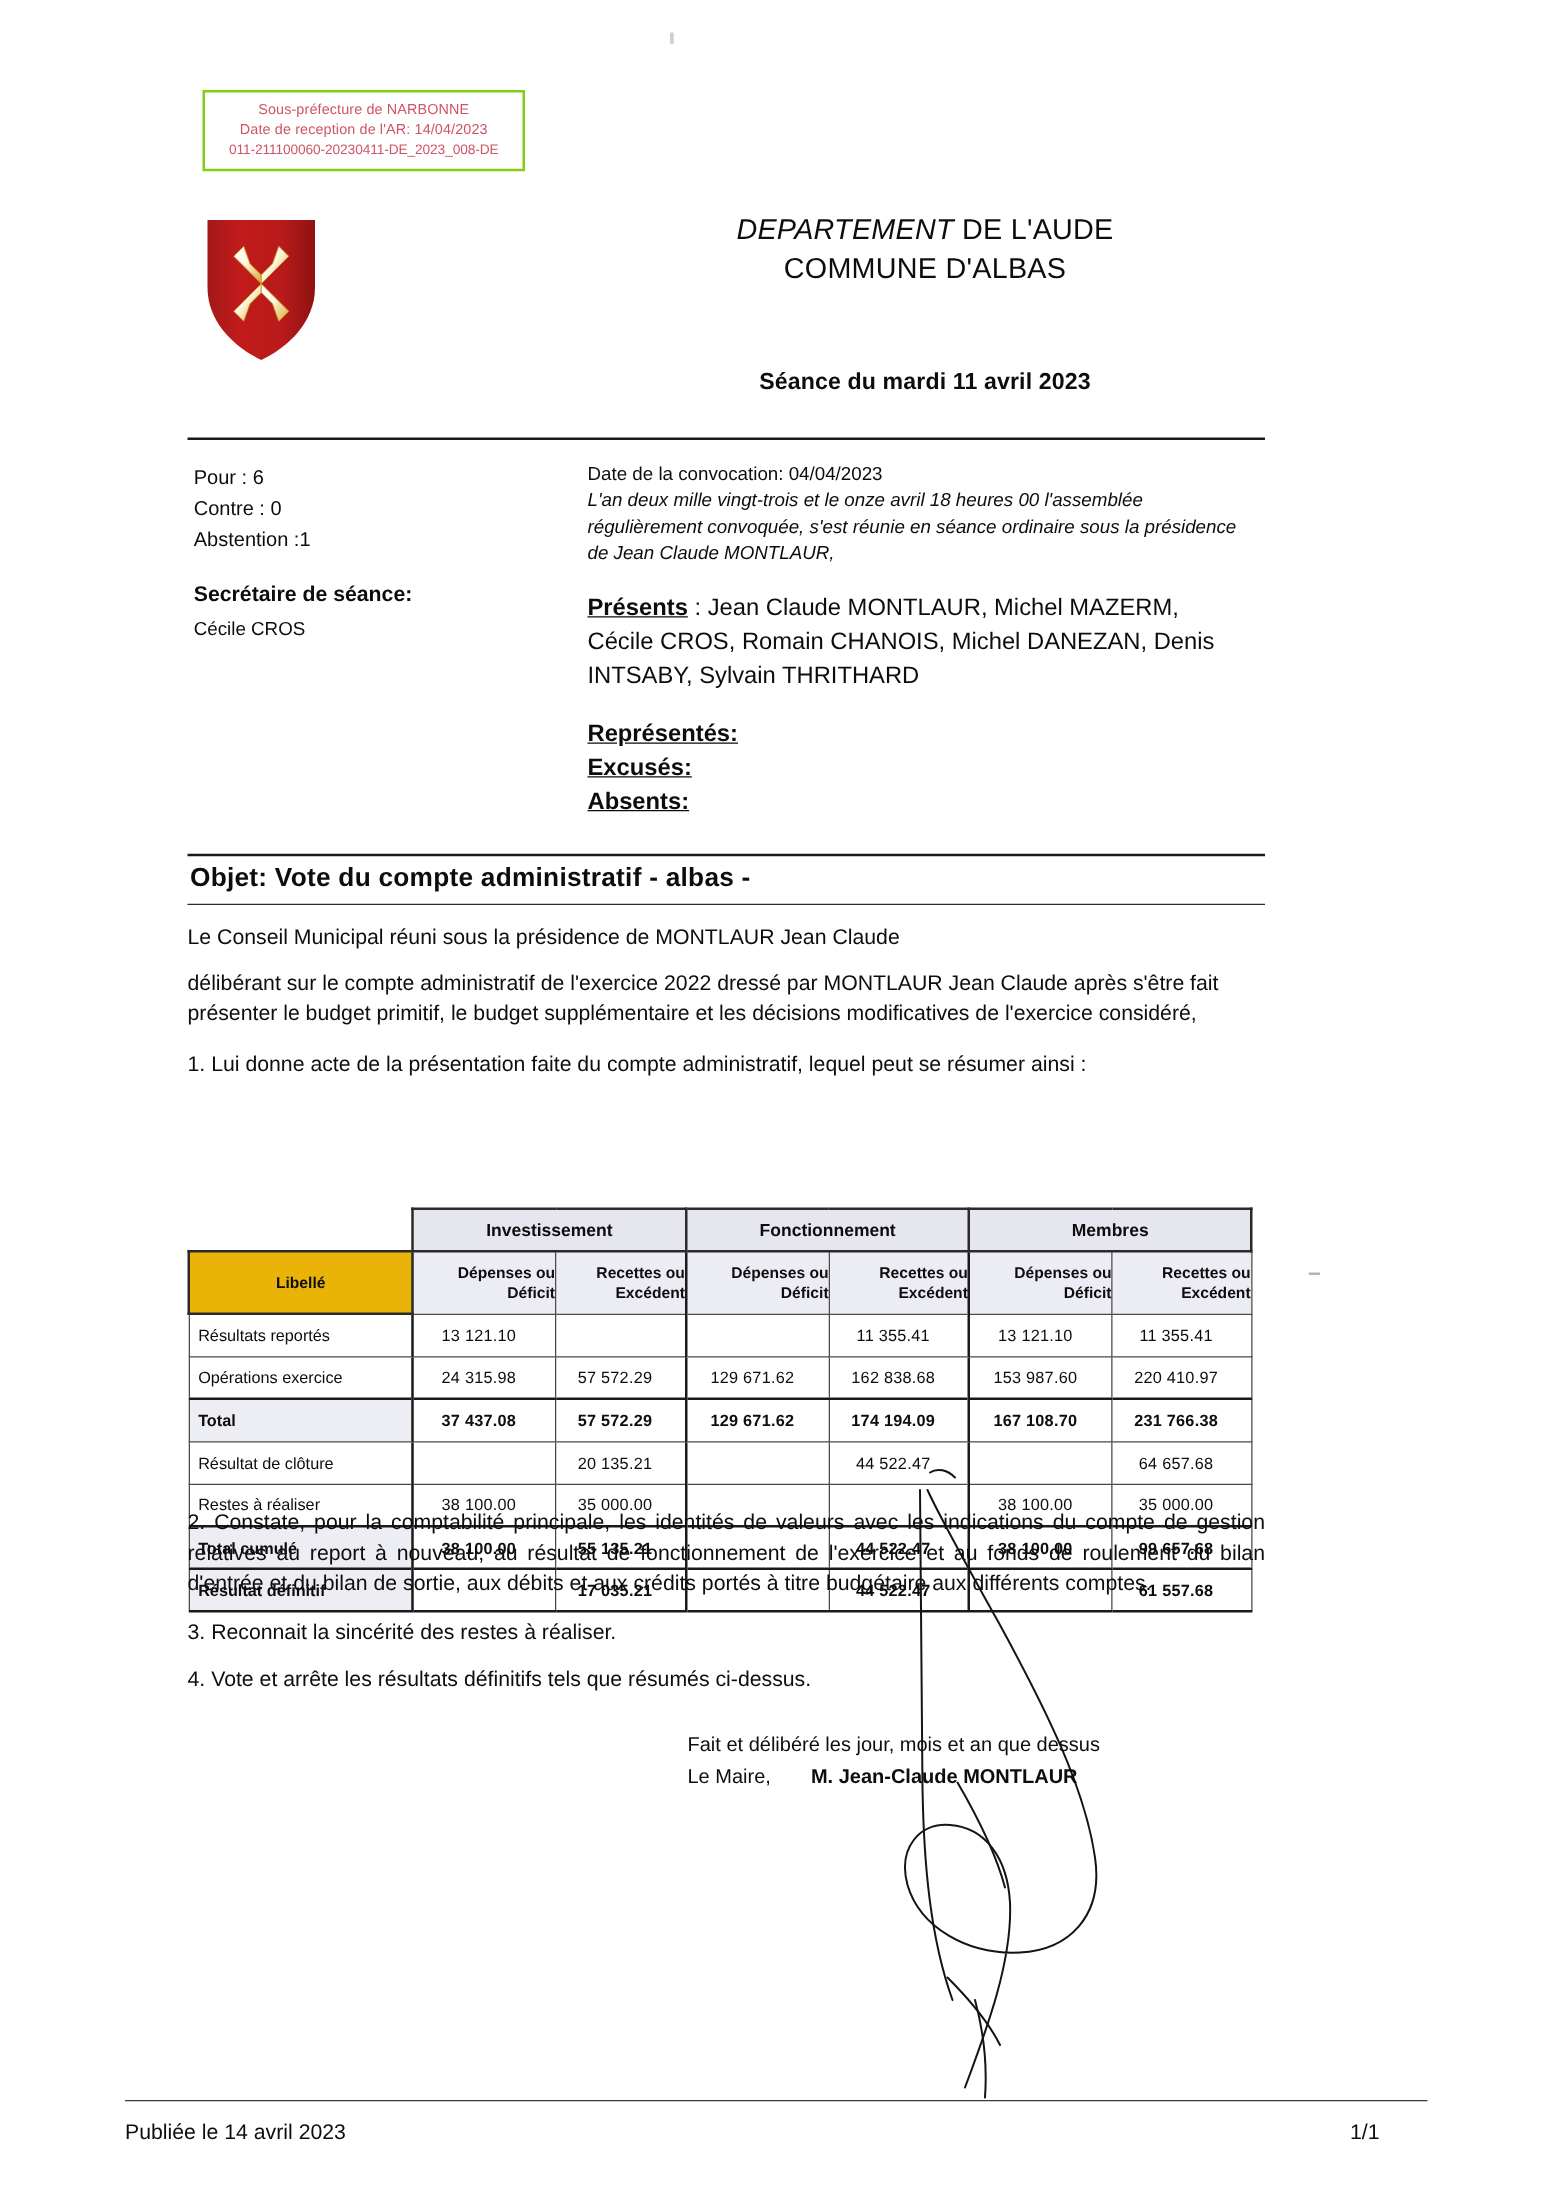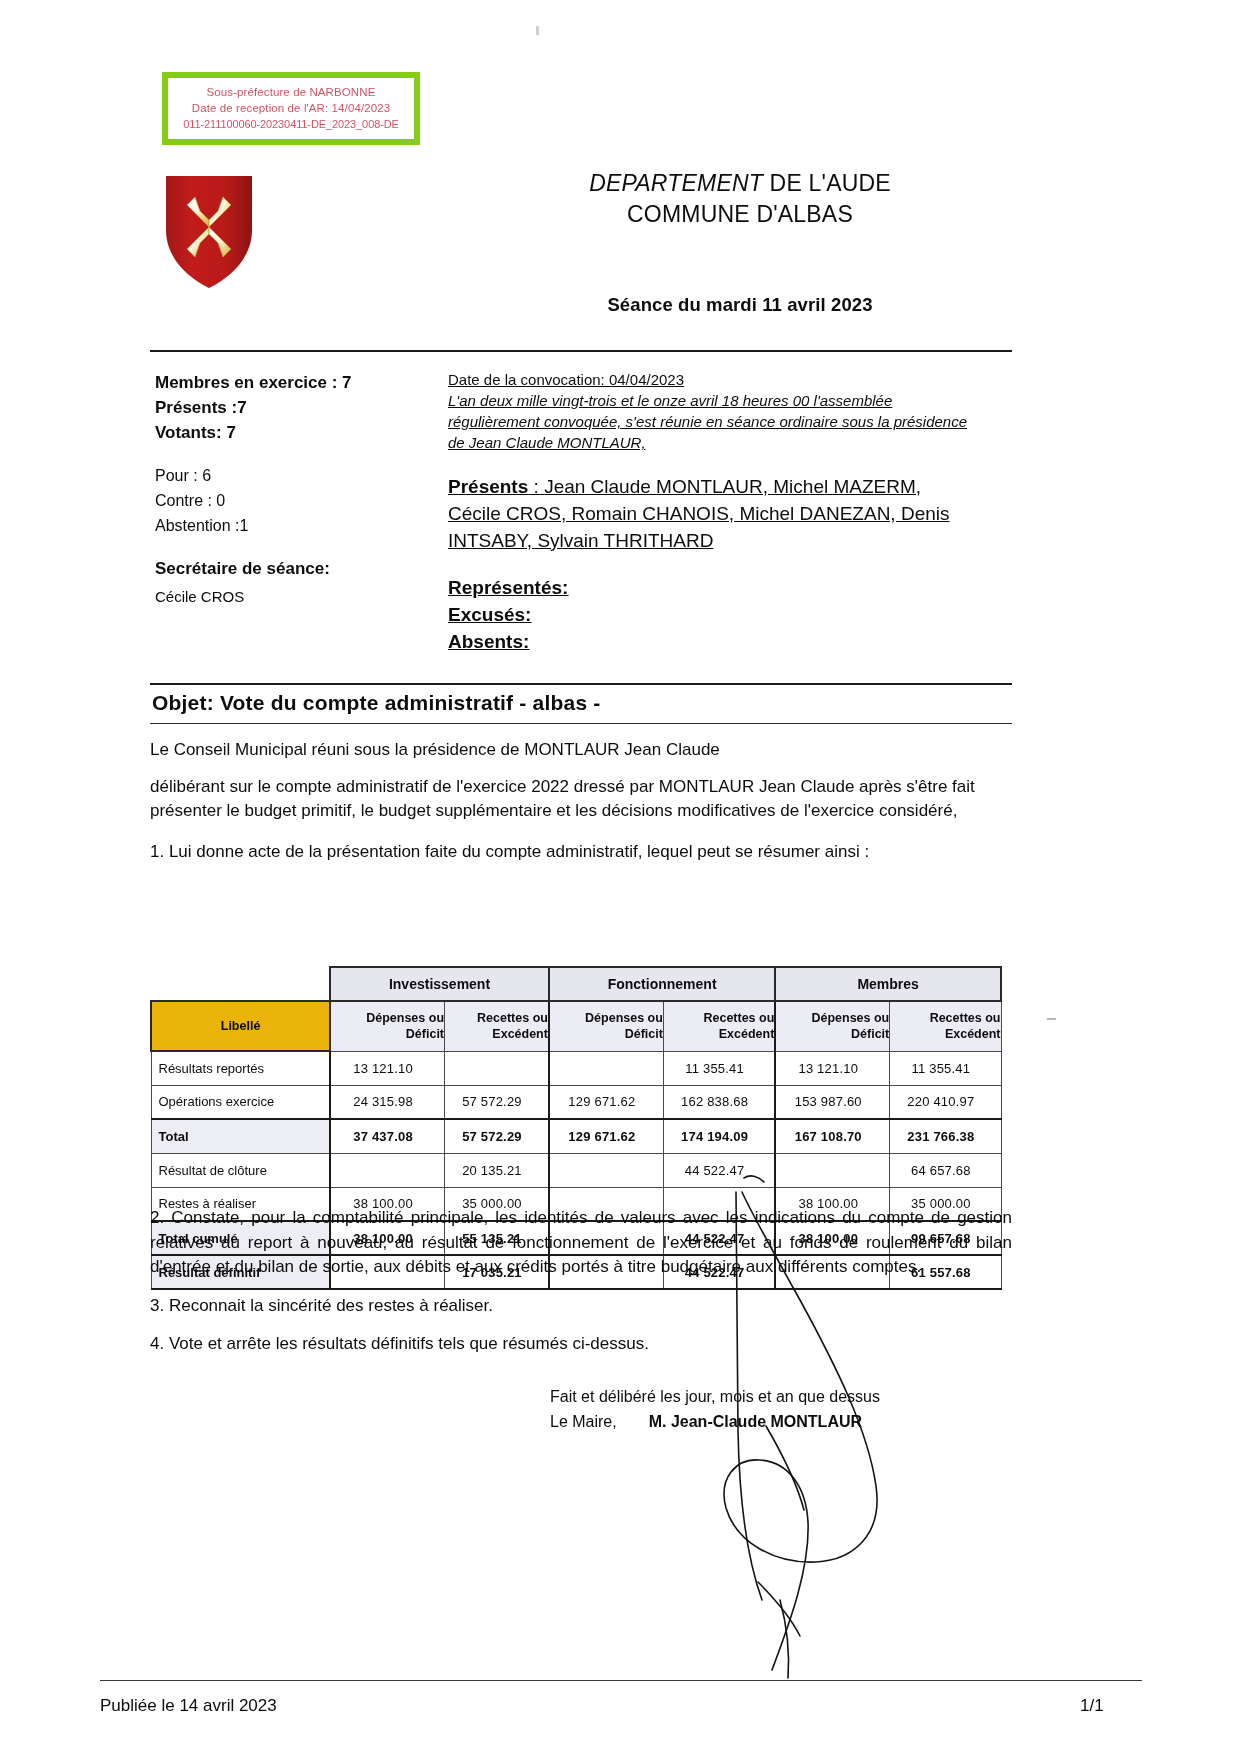--- a/index.html
+++ b/index.html
@@ -19,21 +19,21 @@
     overflow: hidden;
   }
 
   
   .stamp {
     position: absolute;
     left: 162px;
     top: 72px;
     width: 258px;
     box-sizing: border-box;
-    border: 6px solid #84cc16;
+    border: 2px solid #84cc16;
     padding: 6px 4px 7px 4px;
     text-align: center;
     color: #cf5565;
     font-size: 11.5px;
     line-height: 16px;
     letter-spacing: 0.1px;
   }
   .stamp div { white-space: nowrap; }
   .stamp .l3 { font-size: 11px; letter-spacing: -0.1px; }
 
@@ -114,24 +114,23 @@
   }
   .meta-left .b { font-weight: bold; }
   .meta-left .grp { margin-bottom: 18px; }
   .meta-left .small { font-size: 15px; font-weight: normal; }
   .secretaire-label { font-weight: bold; font-size: 17px; }
   .secretaire-name { font-size: 15px; margin-top: 3px; }
 
   
   .meta-right {
     position: absolute;
-    left: 448px;
+    left: 470px;
     top: 370px;
     width: 530px;
-    text-decoration: underline;
   }
   .conv-line {
     font-size: 15px;
     line-height: 20px;
   }
   .conv-italic {
     font-size: 15px;
     line-height: 21px;
     font-style: italic;
   }
@@ -328,25 +327,20 @@
     <div>COMMUNE D'ALBAS</div>
   </div>
 
   <div class="seance-block">
     <div class="seance-line">Séance du mardi 11 avril 2023</div>
   </div>
 
   <div class="hr hr-top"></div>
 
   <div class="meta-left">
-    <div class="grp">
-      <div class="b">Membres en exercice : 7</div>
-      <div class="b">Présents :7</div>
-      <div class="b">Votants: 7</div>
-    </div>
     <div class="grp">
       <div class="b small" style="font-size:16px">Pour : 6</div>
       <div class="b small" style="font-size:16px">Contre : 0</div>
       <div class="b small" style="font-size:16px">Abstention :1</div>
     </div>
     <div style="margin-top:6px">
       <div class="secretaire-label">Secrétaire de séance:</div>
       <div class="secretaire-name">Cécile CROS</div>
     </div>
   </div>

